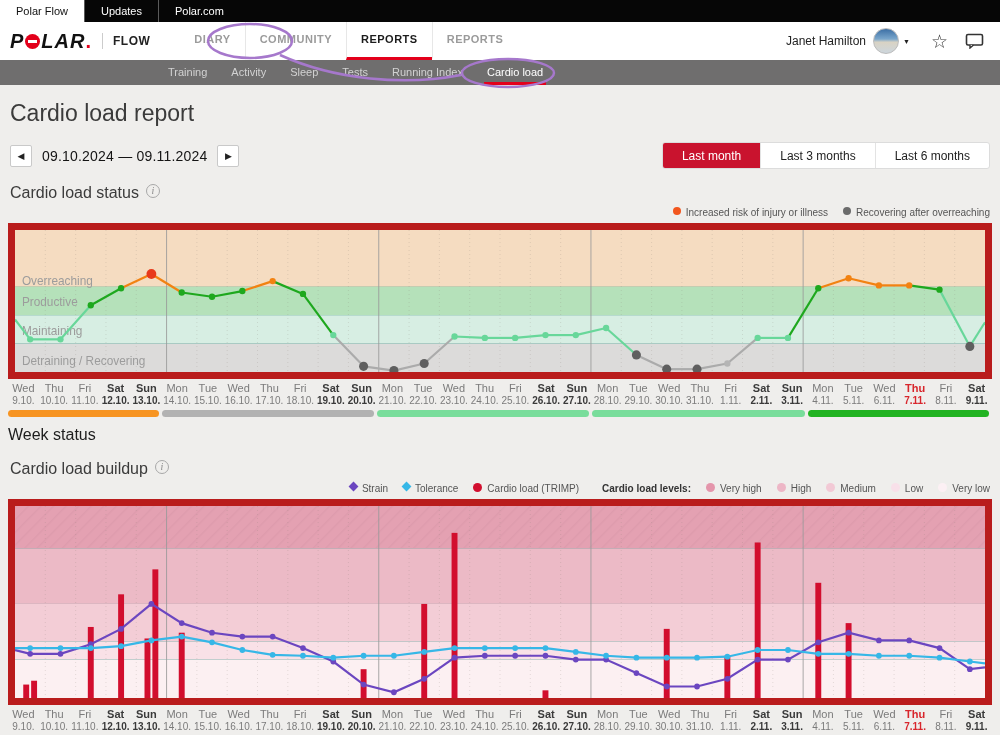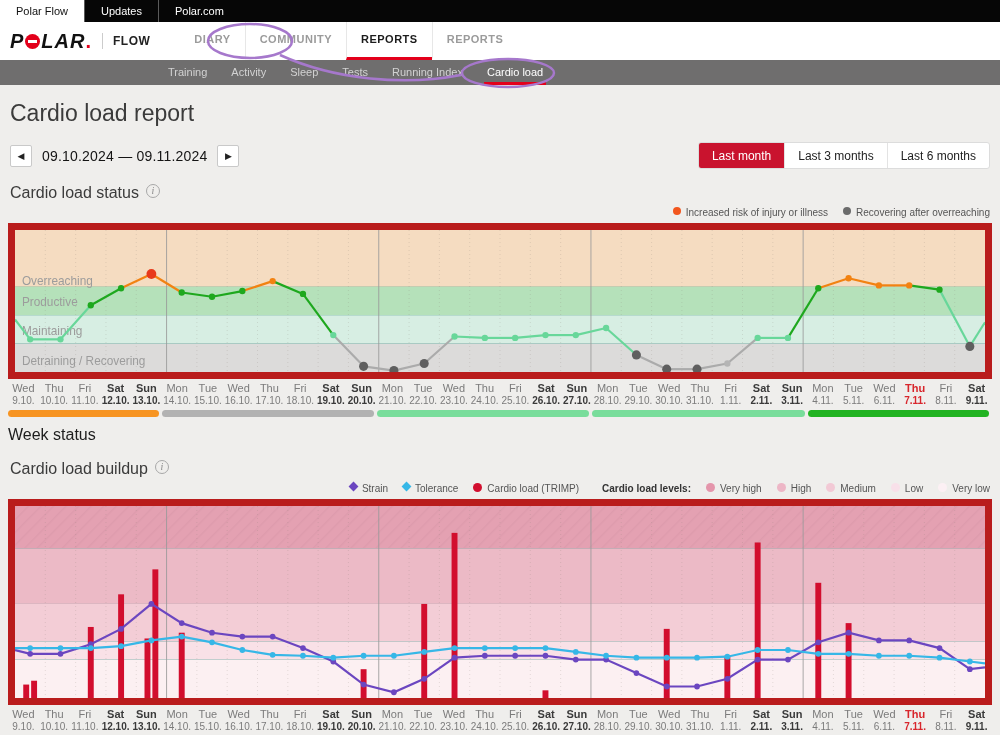--- a/index.html
+++ b/index.html
@@ -39,21 +39,21 @@
   
   .annotation-overlay { position:absolute; left:0; top:0; width:1000px; height:95px; pointer-events:none; z-index:20; }
 
   main { padding:0 8px; }
   h1.page-title { font-size:23px; font-weight:400; color:#3b3b3b; margin:15px 2px 15px; }
 
   .daterow { display:flex; align-items:center; margin:0 2px 15px; }
   .nav-btn { width:22px; height:22px; background:#fff; border:1px solid #c9c9c9; border-radius:2px; font-size:9px; color:#222; text-align:center; line-height:20px; cursor:pointer; }
   .daterange { font-size:14px; font-weight:normal; color:#141414; margin:0 10px; letter-spacing:.2px; }
   .range-group { margin-left:auto; display:flex; background:#fff; border:1px solid #dcdcdc; border-radius:3px; overflow:hidden; }
-  .range-btn { font-size:12px; color:#222; background:transparent; border:none; padding:0 13px; height:25px; cursor:pointer; border-left:1px solid #e3e3e3; }
+  .range-btn { font-size:12px; color:#222; background:transparent; border:none; padding:0 19px; height:25px; cursor:pointer; border-left:1px solid #e3e3e3; }
   .range-btn:first-child { border-left:none; }
   .range-btn.active { background:#c9132e; color:#fff; }
 
   .section-head { display:flex; align-items:flex-start; gap:7px; margin:0 2px 3px; }
   .section-head h2 { font-size:16px; font-weight:400; color:#3b3b3b; }
   .info-icon { width:14px; height:14px; border:1px solid #a8a8a8; border-radius:50%; color:#8a8a8a; font-family:"Liberation Serif",serif; font-style:italic; font-size:10px; line-height:12px; text-align:center; }
 
   .legend-row { display:flex; justify-content:flex-end; align-items:center; gap:15px; font-size:10px; color:#555; height:14px; margin:0 2px 4px; }
   .legend-item { display:flex; gap:5px; }
   .legend-dot { width:8px; height:8px; border-radius:50%; }
@@ -97,20 +97,30 @@
       <span class="logo-dot">.</span>
   </div>
   <span class="logo-sep"></span>
   <span class="flow-label">FLOW</span>
   <div class="nav-items" id="nav-items">
       <div class="nav-item">DIARY</div>
       <div class="nav-item">COMMUNITY</div>
       <div class="nav-item active">REPORTS</div>
       <div class="nav-item">REPORTS</div>
     </div>
+  <div class="nav-right">
+    <span class="user-name">Janet Hamilton</span>
+    <span class="avatar"></span>
+    <span class="caret">▼</span>
+    <span class="star">☆</span>
+    <svg class="chat-icon" width="19" height="16" viewBox="0 0 19 16">
+      <rect x="1.5" y="1.5" width="16" height="10.5" rx="1.5" fill="none" stroke="#333" stroke-width="1.6"></rect>
+      <path d="M5 12 L5 15 L8.5 12" fill="#fff" stroke="#333" stroke-width="1.4"></path>
+    </svg>
+  </div>
 </nav>
 
 <div class="subnav" id="subnav">
     <div class="subnav-item">Training</div>
     <div class="subnav-item">Activity</div>
     <div class="subnav-item">Sleep</div>
     <div class="subnav-item">Tests</div>
     <div class="subnav-item">Running Index</div>
     <div class="subnav-item active">Cardio load</div>
   </div>

